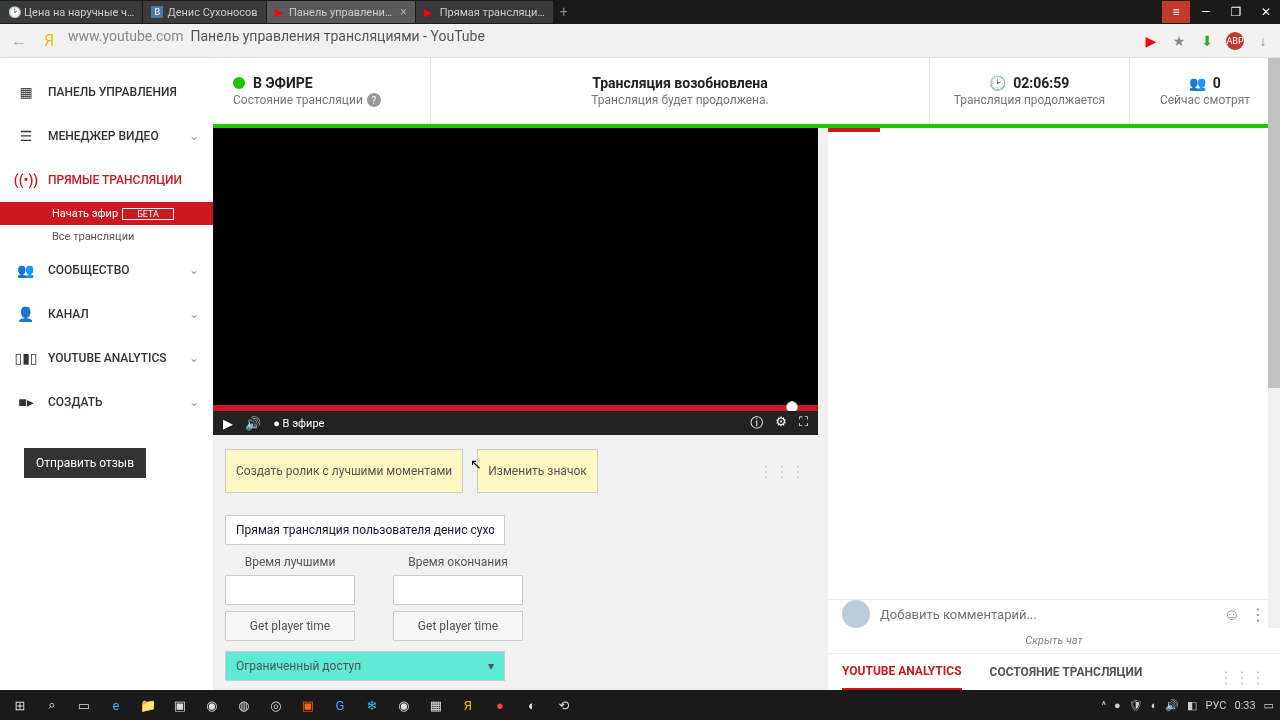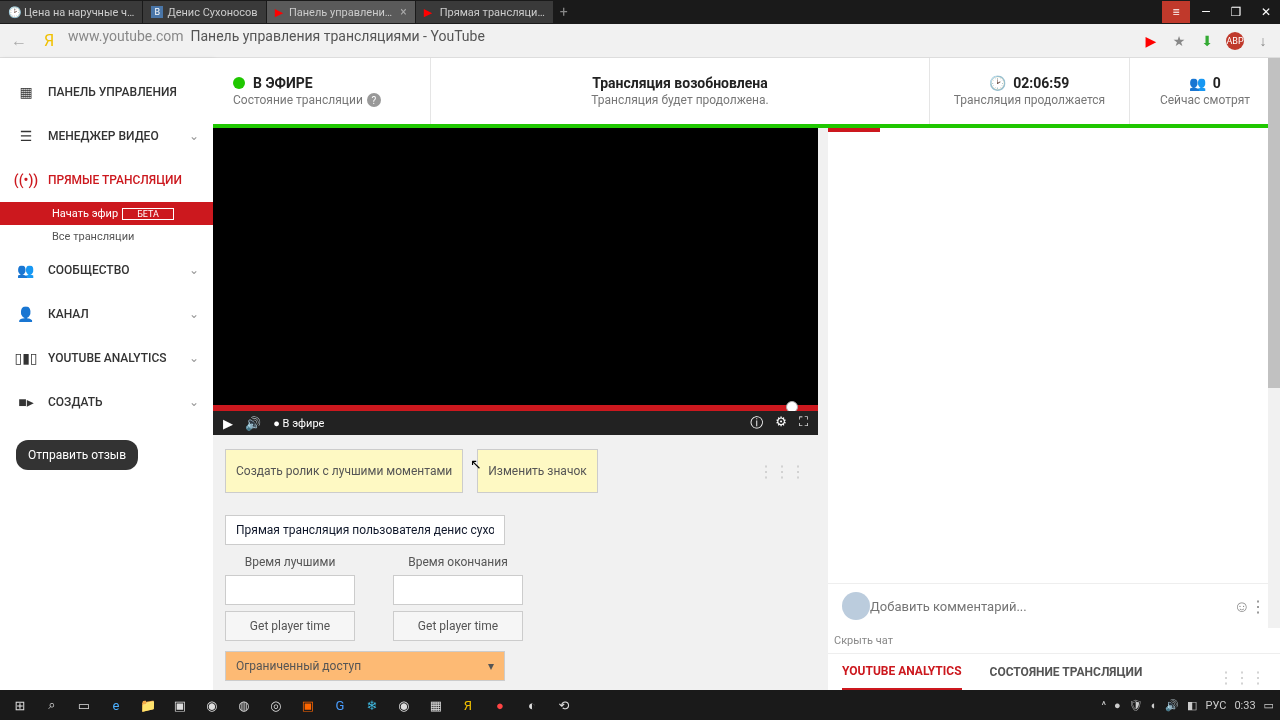--- a/index.html
+++ b/index.html
@@ -21,21 +21,21 @@
 .ext-ico { width:18px; height:18px; display:flex; align-items:center; justify-content:center; font-size:14px; cursor:pointer; }
 .page { display:flex; height:calc(720px - 24px - 34px - 30px); background:#f1f1f1; }
 .sidebar { width:213px; background:#fff; padding:12px 0; box-shadow:2px 0 4px rgba(0,0,0,0.05); }
 .sb-item { display:flex; align-items:center; padding:12px 16px; font-size:12px; font-weight:500; color:#333; cursor:pointer; position:relative; }
 .sb-item.live { color:#cc181e; }
 .sb-ico { width:20px; height:20px; margin-right:12px; display:flex; align-items:center; justify-content:center; font-size:14px; }
 .sb-chev { position:absolute; right:14px; color:#999; font-size:12px; }
 .sb-sub { background:#cc181e; color:#fff; padding:5px 16px 5px 52px; font-size:11px; cursor:pointer; }
 .sb-sub2 { padding:5px 16px 5px 52px; font-size:11px; color:#555; cursor:pointer; }
 .beta { border:1px solid #fff; padding:0 14px; font-size:9px; margin-left:4px; }
-.send-btn { margin:16px; padding:8px 12px; background:#333; color:#fff; font-size:12px; cursor:pointer; display:inline-block;border-radius:12px; }
+.send-btn { margin:24px; padding:8px 12px; background:#333; color:#fff; font-size:12px; cursor:pointer; display:inline-block; }
 .main { flex:1; display:flex; flex-direction:column; }
 .topbar { height:70px; background:#fff; display:flex; border-bottom:4px solid #1fc700; }
 .tb-cell { border-right:1px solid #e5e5e5; padding:12px 20px; display:flex; flex-direction:column; justify-content:center; }
 .tb-cell.c1 { width:218px; }
 .tb-cell.c2 { flex:1;text-align:center; }
 .tb-cell.c3 { width:200px; align-items:center; }
 .tb-cell.c4 { width:150px; align-items:center; border-right:none; }
 .live-dot { width:12px; height:12px; border-radius:50%; background:#1fc700; display:inline-block; margin-right:8px; }
 .tb-h { font-size:14px; font-weight:700; color:#222; display:flex; align-items:center; }
 .tb-s { font-size:12px; color:#777; margin-top:2px; display:flex; align-items:center; gap:4px; }
@@ -51,31 +51,31 @@
 .actions { padding:14px 12px; display:flex; gap:14px; align-items:center; background:#f1f1f1; }
 .act-btn { background:#fef9c3; border:1px solid #ccc; padding:14px 10px; font-size:12px; color:#555; cursor:pointer; }
 .grid-ico { margin-left:auto; color:#ccc; font-size:16px; cursor:pointer; }
 .form { background:#f1f1f1; padding:8px 12px; }
 .txtin { border:1px solid #ccc; padding:7px 10px; font-size:12px; background:#fff; color:#0f172a; width:280px; }
 .time-row { display:flex; gap:38px; margin-top:10px; }
 .time-col { display:flex; flex-direction:column; gap:6px; }
 .time-lbl { font-size:12px; color:#555; text-align:center; }
 .time-in { width:130px; height:30px; border:1px solid #ccc; background:#fff; }
 .time-btn { width:130px; padding:7px; border:1px solid #ccc; background:#f6f6f6; font-size:12px; color:#555; cursor:pointer; }
-.sel { margin-top:10px; width:280px; border:1px solid #ccc; background:#fdba74; padding:7px 10px; font-size:12px; color:#555; display:flex; justify-content:space-between; cursor:pointer; }
+.sel { margin-top:10px; width:280px; border:1px solid #ccc; background:#5eead4; padding:7px 10px; font-size:12px; color:#555; display:flex; justify-content:space-between; cursor:pointer; }
 .blue-bar { margin-top:10px; height:18px; width:280px; background:#2793e6; }
 .right-col { flex:1; background:#fff; margin:0 0 0 10px; display:flex; flex-direction:column; }
 .chat-head { height:18px; display:flex; }
 .chat-bar { width:52px; height:4px; background:#cc181e; }
 .chat-body { flex:1; }
-.chat-row { display:flex; align-items:center; padding:8px 14px; border-top:1px solid #eee; }
+.chat-row { display:flex; align-items:center; padding:0 14px; gap:10px; border-top:1px solid #eee; }
 .avatar { width:28px; height:28px; border-radius:50%; background:#bcd; }
 .chat-in { flex:1; border:none; font-size:13px; color:#888; outline:none; }
 .chat-ico { color:#888; font-size:16px; cursor:pointer; }
-.chat-hide { text-align:left; font-size:11px; color:#888; padding:6px; cursor:pointer; }
+.chat-hide { text-align:center; font-size:11px; color:#888; padding:6px; cursor:pointer;font-style:italic; }
 .tabs { display:flex; align-items:center; padding:10px 14px 0; gap:28px; border-top:1px solid #eee; }
 .ytab { font-size:12px; font-weight:700; color:#555; padding-bottom:10px; cursor:pointer; }
 .ytab.act { color:#cc181e; border-bottom:2px solid #cc181e; }
 .page-scroll { position:absolute; right:0; top:58px; width:12px; height:570px; background:#f1f1f1; }
 .scroll-thumb { width:12px; height:330px; background:#c1c1c1; margin-top:0; }
 .taskbar { position:absolute; bottom:0; left:0; right:0; height:30px; background:#1a1a1a; display:flex; align-items:center; padding:0 6px; gap:4px; }
 .tb-ico { width:28px; height:26px; display:flex; align-items:center; justify-content:center; color:#ddd; font-size:13px; cursor:pointer; }
 .tray { margin-left:auto; display:flex; align-items:center; gap:8px; color:#ccc; font-size:11px; }
 .cursor { position:absolute; left:470px; top:456px; font-size:14px; color:#000; pointer-events:none; }
 </style>

